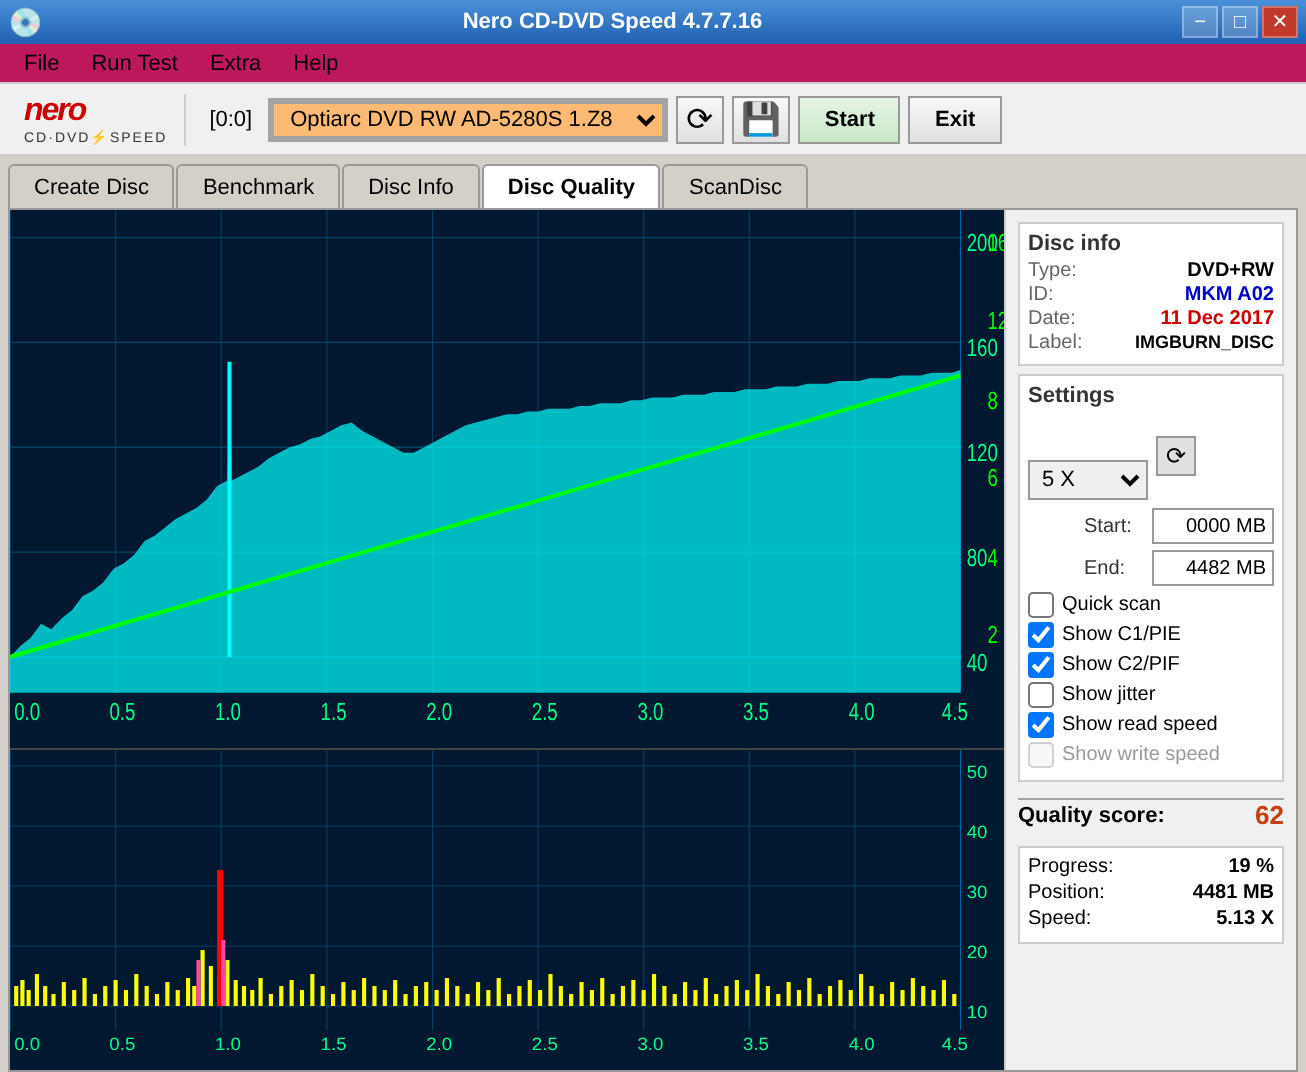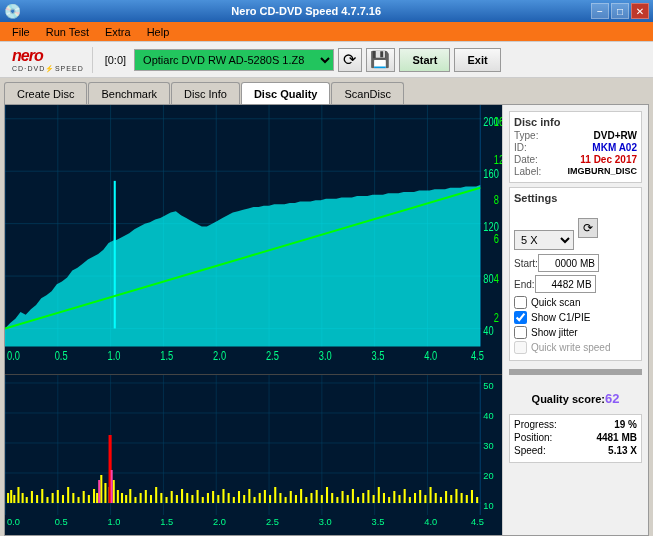--- a/index.html
+++ b/index.html
@@ -6,27 +6,27 @@
     body { font-family: 'Segoe UI', Tahoma, Geneva, Verdana, sans-serif; font-size: 11px; background: #d4d0c8; width: 653px; height: 536px; overflow: hidden; }
     
     
     .title-bar { background: linear-gradient(to bottom, #4a90d9, #2060b0); height: 22px; display: flex; align-items: center; justify-content: space-between; padding: 0 4px; }
     .title-bar-title { color: white; font-size: 11px; font-weight: bold; flex: 1; text-align: center; }
     .title-bar-controls { display: flex; gap: 2px; }
     .title-btn { width: 18px; height: 16px; font-size: 10px; display: flex; align-items: center; justify-content: center; cursor: pointer; border: 1px solid rgba(255,255,255,0.3); background: rgba(255,255,255,0.2); color: white; }
     .title-btn.close { background: #c0392b; }
     
     
-    .menu-bar { background: #f97316; height: 20px; display: flex; align-items: center; padding: 0 4px; border-bottom: 1px solid #ccc; }
+    .menu-bar { background: #be185d; height: 20px; display: flex; align-items: center; padding: 0 4px; border-bottom: 1px solid #ccc; }
     .menu-item { padding: 2px 8px; cursor: pointer; font-size: 11px; }
     
     
     .toolbar { background: #f0f0f0; height: 36px; display: flex; align-items: center; padding: 2px 4px; gap: 4px; border-bottom: 1px solid #ccc; }
     .drive-label { font-size: 11px; padding: 0 4px; }
-    .drive-select { height: 22px; font-size: 11px; padding: 0 4px; border: 1px solid #a3a3a3; background: #22c55e; min-width: 200px; }
+    .drive-select { height: 22px; font-size: 11px; padding: 0 4px; border: 3px solid #a3a3a3; background: #fdba74; min-width: 200px; }
     .toolbar-btn { height: 24px; padding: 0 4px; border: 1px solid #999; background: linear-gradient(to bottom, #f8f8f8, #e0e0e0); cursor: pointer; display: flex; align-items: center; justify-content: center; font-size: 16px; }
     .toolbar-btn-label { height: 24px; padding: 0 12px; border: 1px solid #999; background: linear-gradient(to bottom, #f8f8f8, #e0e0e0); cursor: pointer; font-size: 11px; font-weight: bold; display: flex; align-items: center; }
     .toolbar-btn-label.start { background: linear-gradient(to bottom, #e8f4e8, #c8e8c8); }
     
     
     .logo-area { display: flex; align-items: center; padding: 0 8px; }
     .nero-logo { font-size: 16px; font-weight: bold; font-style: italic; color: #cc0000; letter-spacing: -1px; }
     .nero-subtitle { font-size: 7px; color: #333; letter-spacing: 1px; }
     
     
@@ -48,40 +48,40 @@
     .info-row { display: flex; justify-content: space-between; font-size: 10px; margin-bottom: 1px; }
     .info-label { color: #666; }
     .info-value { color: #000; font-weight: bold; }
     .info-value.blue { color: #0000cc; }
     .info-value.red { color: #cc0000; }
     
     .settings-section { background: white; border: 1px solid #ccc; padding: 4px; }
     .speed-row { display: flex; align-items: center; gap: 4px; margin-bottom: 4px; }
     .speed-select { height: 20px; font-size: 11px; border: 1px solid #999; padding: 0 2px; width: 60px; margin-top: 24px; }
     .refresh-btn { width: 20px; height: 20px; border: 1px solid #999; background: #e0e0e0; cursor: pointer; display: flex; align-items: center; justify-content: center; font-size: 12px; }
-    .input-row { display: flex; align-items: center; margin-bottom: 3px; }
+    .input-row { display: flex; align-items: center; justify-content: space-between; margin-bottom: 3px; margin-left: 28px; }
     .input-label { font-size: 10px; color: #333; }
     .input-field { width: 61px; height: 18px; border: 1px solid #999; font-size: 10px; padding: 0 3px; text-align: right; background: white; }
     
     .checkbox-row { display: flex; align-items: center; gap: 4px; margin-bottom: 2px; }
     .checkbox-row input[type=checkbox] { margin: 0; }
     .checkbox-label { font-size: 10px; }
     
     .advanced-btn { 
       background: linear-gradient(to bottom, #f8f8f8, #e0e0e0); 
       border: 1px solid #999; 
       padding: 2px 8px; 
       cursor: pointer; 
       font-size: 11px; 
       align-self: flex-end; 
       margin-top: 2px;
     }
     
-    .quality-score-row { display: flex; justify-content: center; align-items: center; font-size: 11px; font-weight: bold; margin-top: 4px; padding-top: 16px; border-top: 6px solid #a3a3a3; }
-    .quality-score-val { color: #8b5cf6; font-size: 13px; }
+    .quality-score-row { display: flex; justify-content: space-between; align-items: center; font-size: 11px; font-weight: bold; margin-top: 4px; padding-top: 0; border-top: 1px solid #a3a3a3; }
+    .quality-score-val { color: #c2410c; font-size: 13px; }
     
     .progress-section { background: white; border: 1px solid #ccc; padding: 4px; margin-top: 4px; }
     .progress-row { display: flex; justify-content: space-between; font-size: 10px; margin-bottom: 2px; }
     
     
     .chart-top { flex: 1; position: relative; background: #001830; border-bottom: 1px solid #444; }
     .chart-bottom { height: 160px; position: relative; background: #001830; }
     
     .chart-svg { width: 100%; height: 100%; }
   </style>
@@ -397,26 +397,34 @@
 
       <div class="checkbox-row">
         <input type="checkbox" style="">
         <span class="checkbox-label">Quick scan</span>
       </div>
       <div class="checkbox-row">
         <input type="checkbox" checked="" style="">
         <span class="checkbox-label">Show C1/PIE</span>
       </div>
       <div class="checkbox-row">
+        <input type="checkbox" checked="" style="">
+        <span class="checkbox-label">Show C2/PIF</span>
+      </div>
+      <div class="checkbox-row">
         <input type="checkbox" style="">
         <span class="checkbox-label">Show jitter</span>
       </div>
       <div class="checkbox-row">
+        <input type="checkbox" checked="" style="">
+        <span class="checkbox-label">Show read speed</span>
+      </div>
+      <div class="checkbox-row">
         <input type="checkbox" disabled="" style="">
-        <span class="checkbox-label" style="color:#999;">Quick write speed</span>
+        <span class="checkbox-label" style="color:#999;">Show write speed</span>
       </div>
 
     </div>
 
     <div class="quality-score-row">
       <span>Quality score:</span>
       <span class="quality-score-val">62</span>
     </div>
 
     <div class="progress-section">

